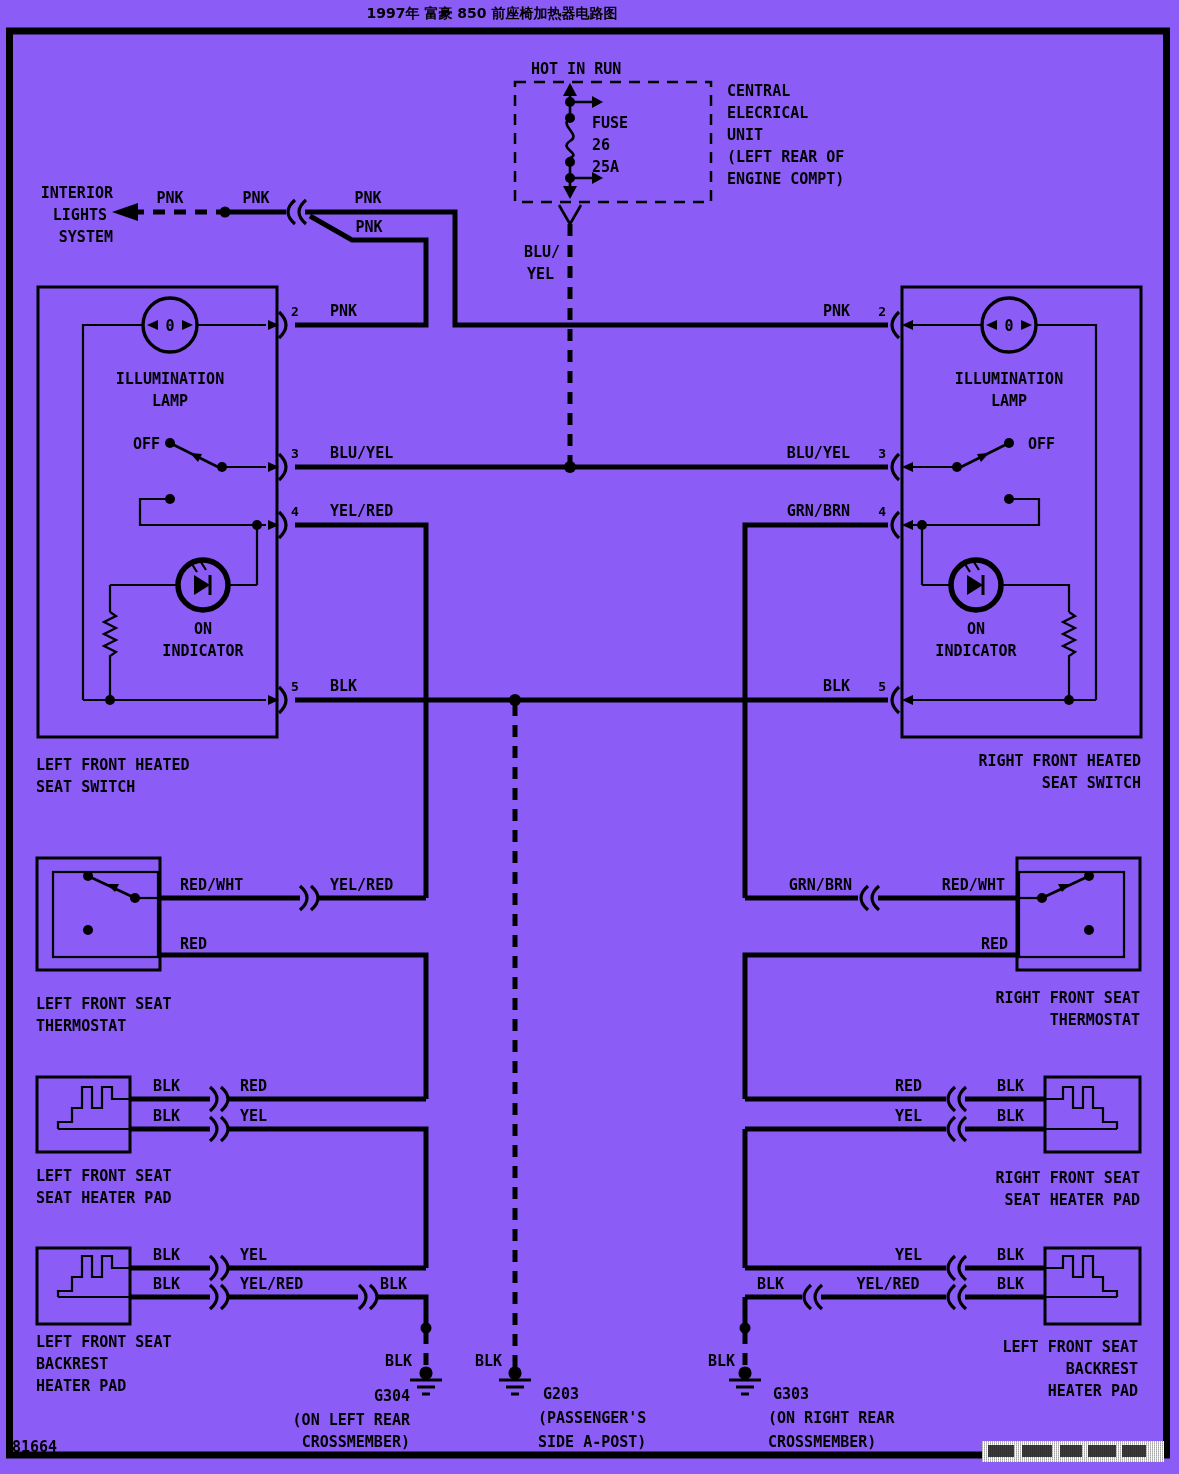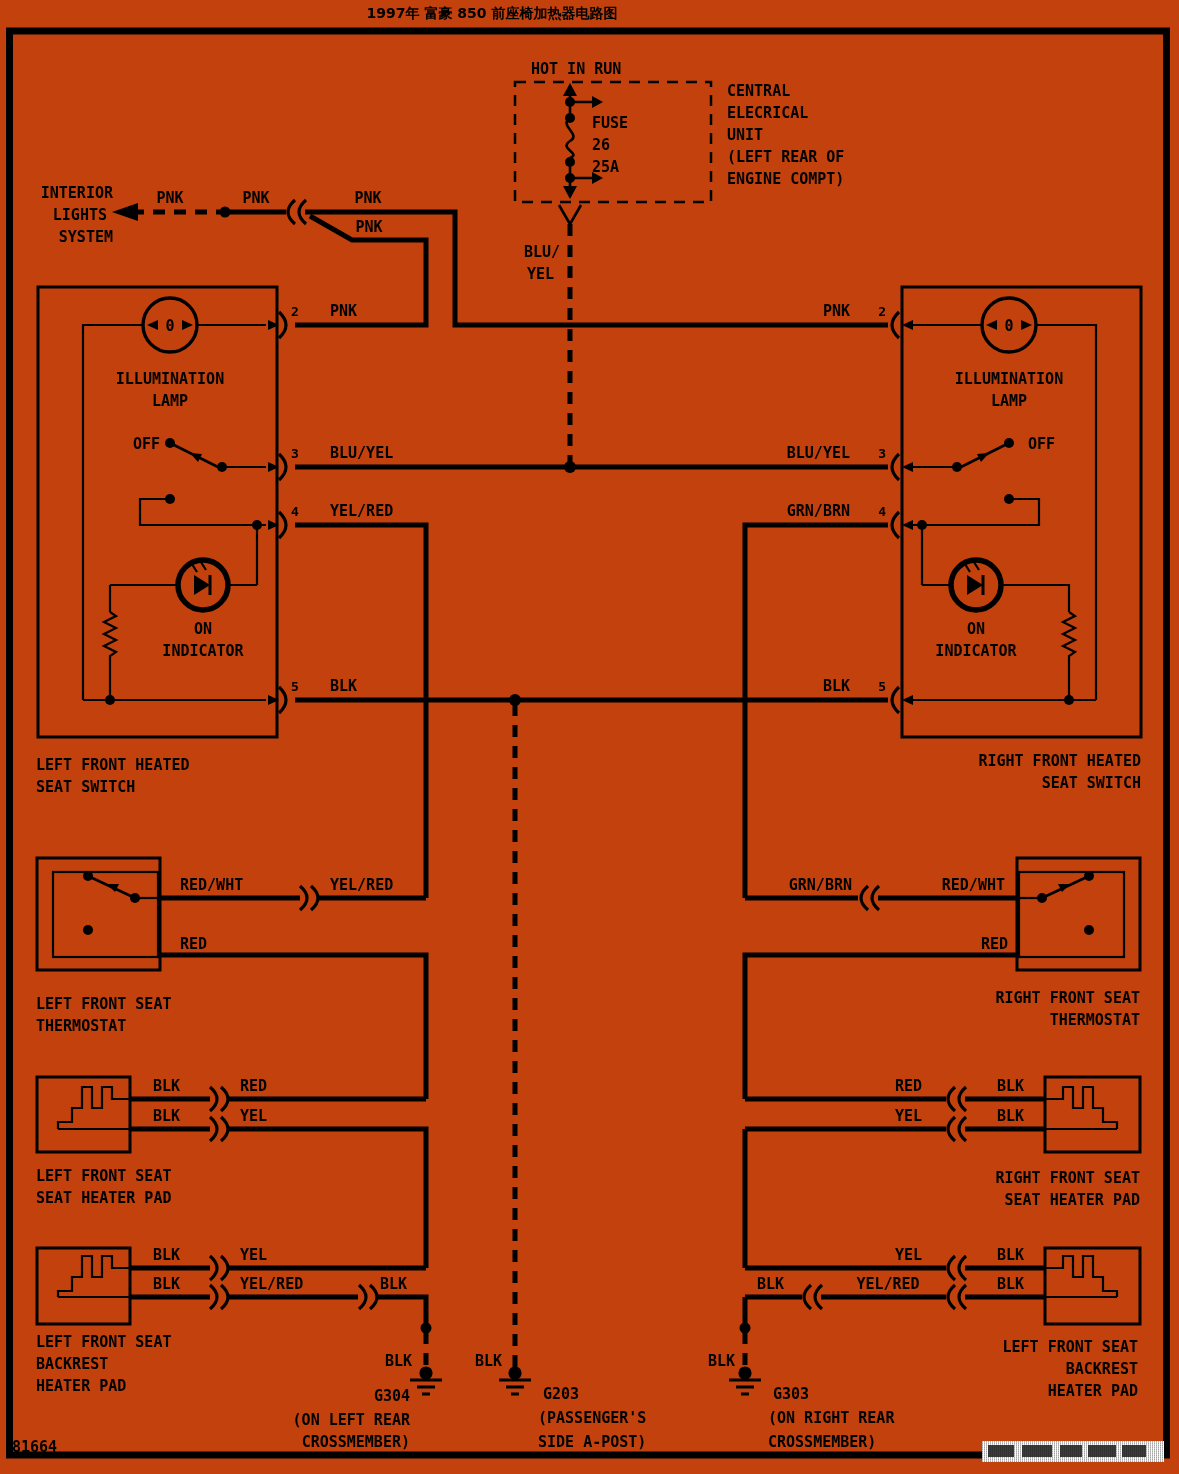--- a/index.html
+++ b/index.html
@@ -1,16 +1,16 @@
 <!DOCTYPE html>
 <html><head>
 <meta charset="utf-8">
 <style>
   html,body{margin:0;padding:0;background:#ffffff;}
-  .page{position:relative;width:1179px;height:1474px;background:#c2410c;overflow:hidden;
+  .page{position:relative;width:1179px;height:1474px;background:#8b5cf6;overflow:hidden;
         font-family:"DejaVu Sans Mono","Liberation Mono",monospace;}
   svg{position:absolute;left:0;top:0;}
   svg text{font-family:"DejaVu Sans Mono","Liberation Mono",monospace;font-weight:bold;fill:#000;}
   .title-text{font-family:"DejaVu Sans","Liberation Sans",sans-serif;font-weight:bold;}
   .wm{position:absolute;left:982px;top:1441px;width:182px;height:21px;z-index:5;
       background:
         repeating-linear-gradient(90deg, rgba(0,0,0,0.18) 0 1px, rgba(255,255,255,0.9) 1px 2px),
         repeating-linear-gradient(0deg, #c9c9c9 0 1px, #f2f2f2 1px 2px);}
   .wm i{position:absolute;top:4px;height:12px;background:#1a1a1a;opacity:.85;}
   .wm i:nth-child(1){left:6px;width:26px;}

